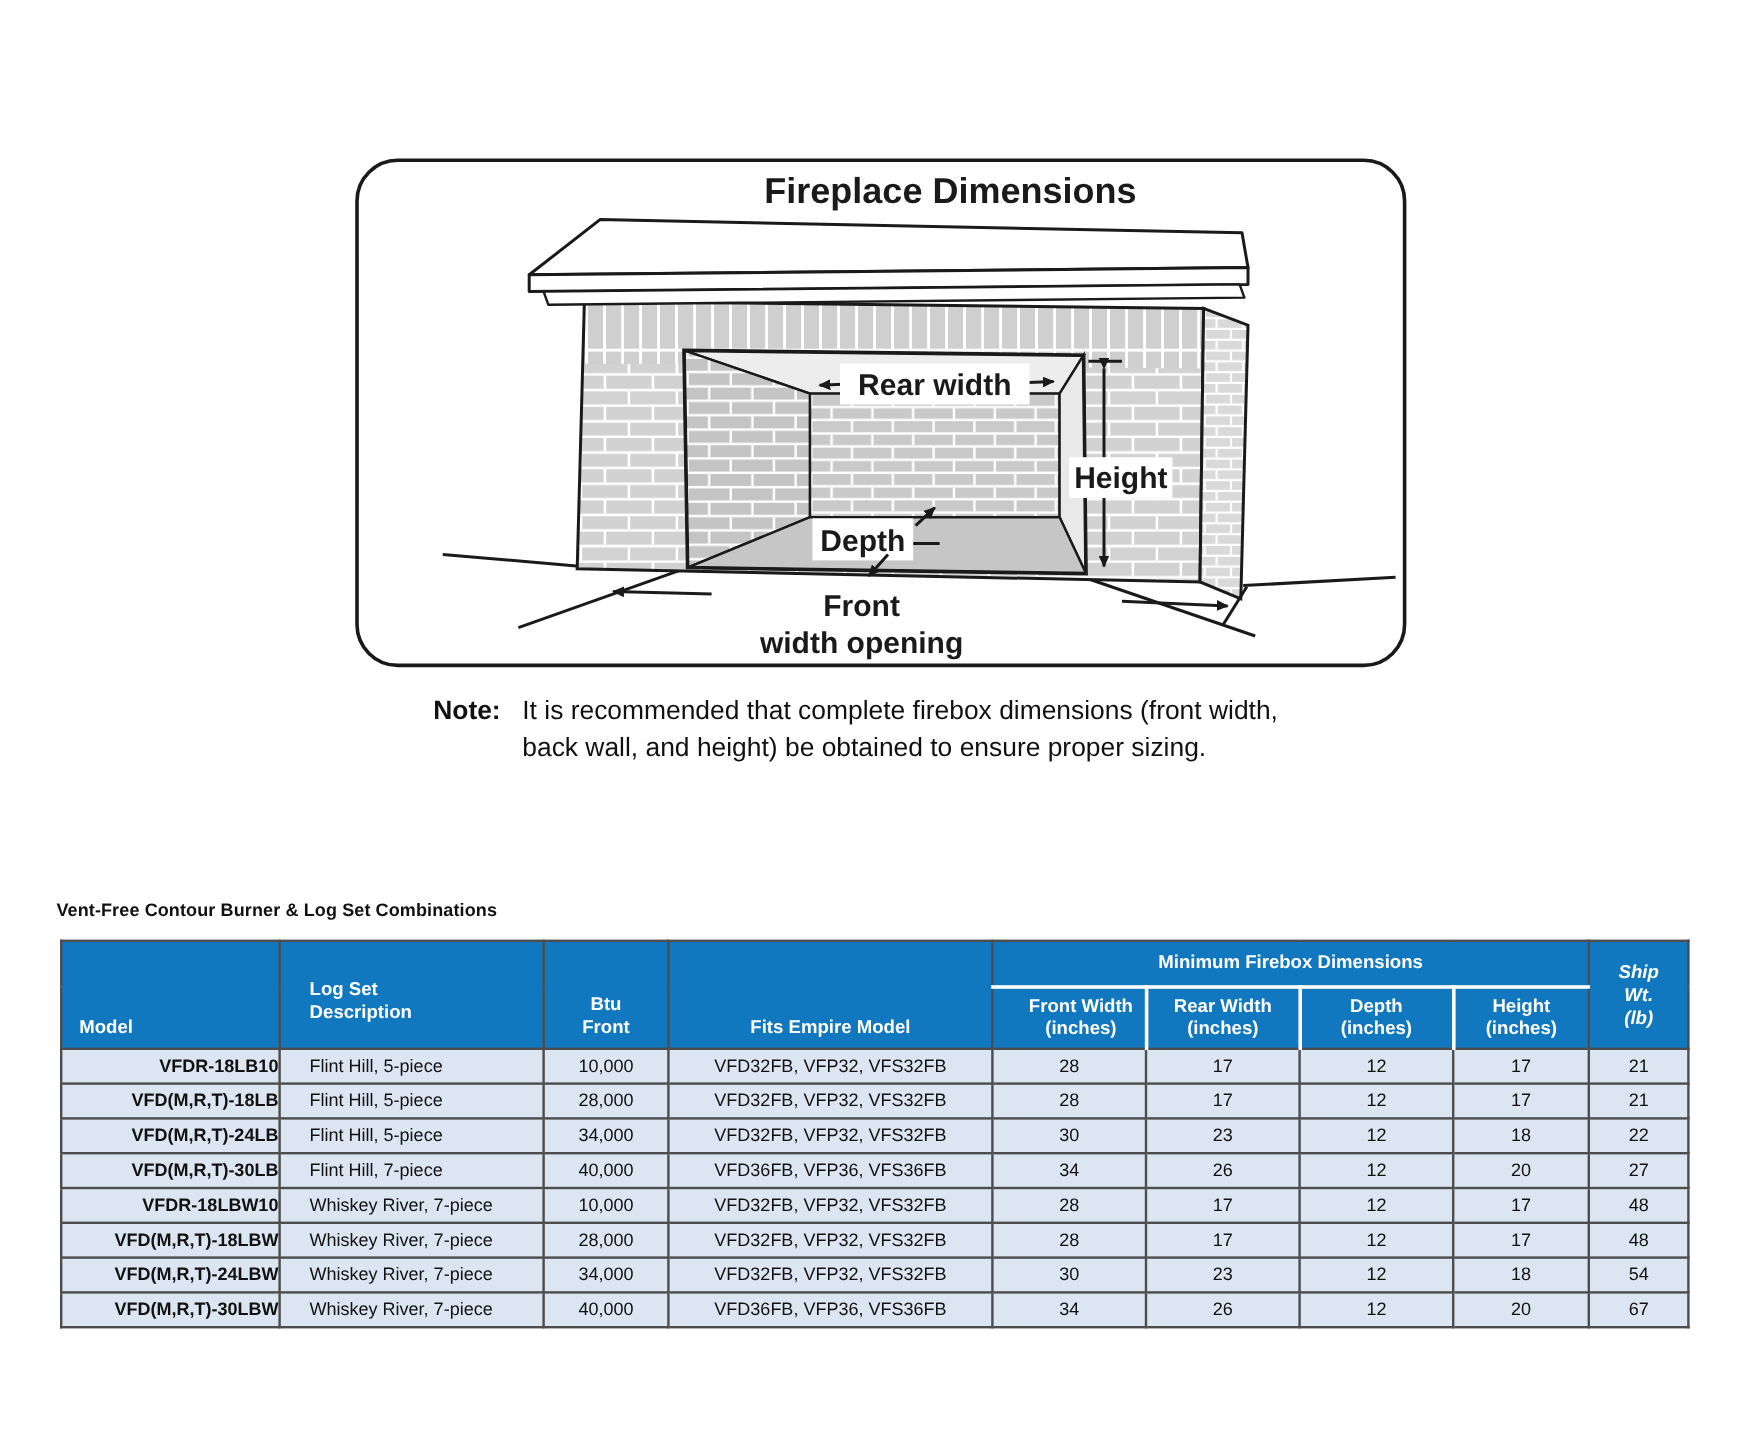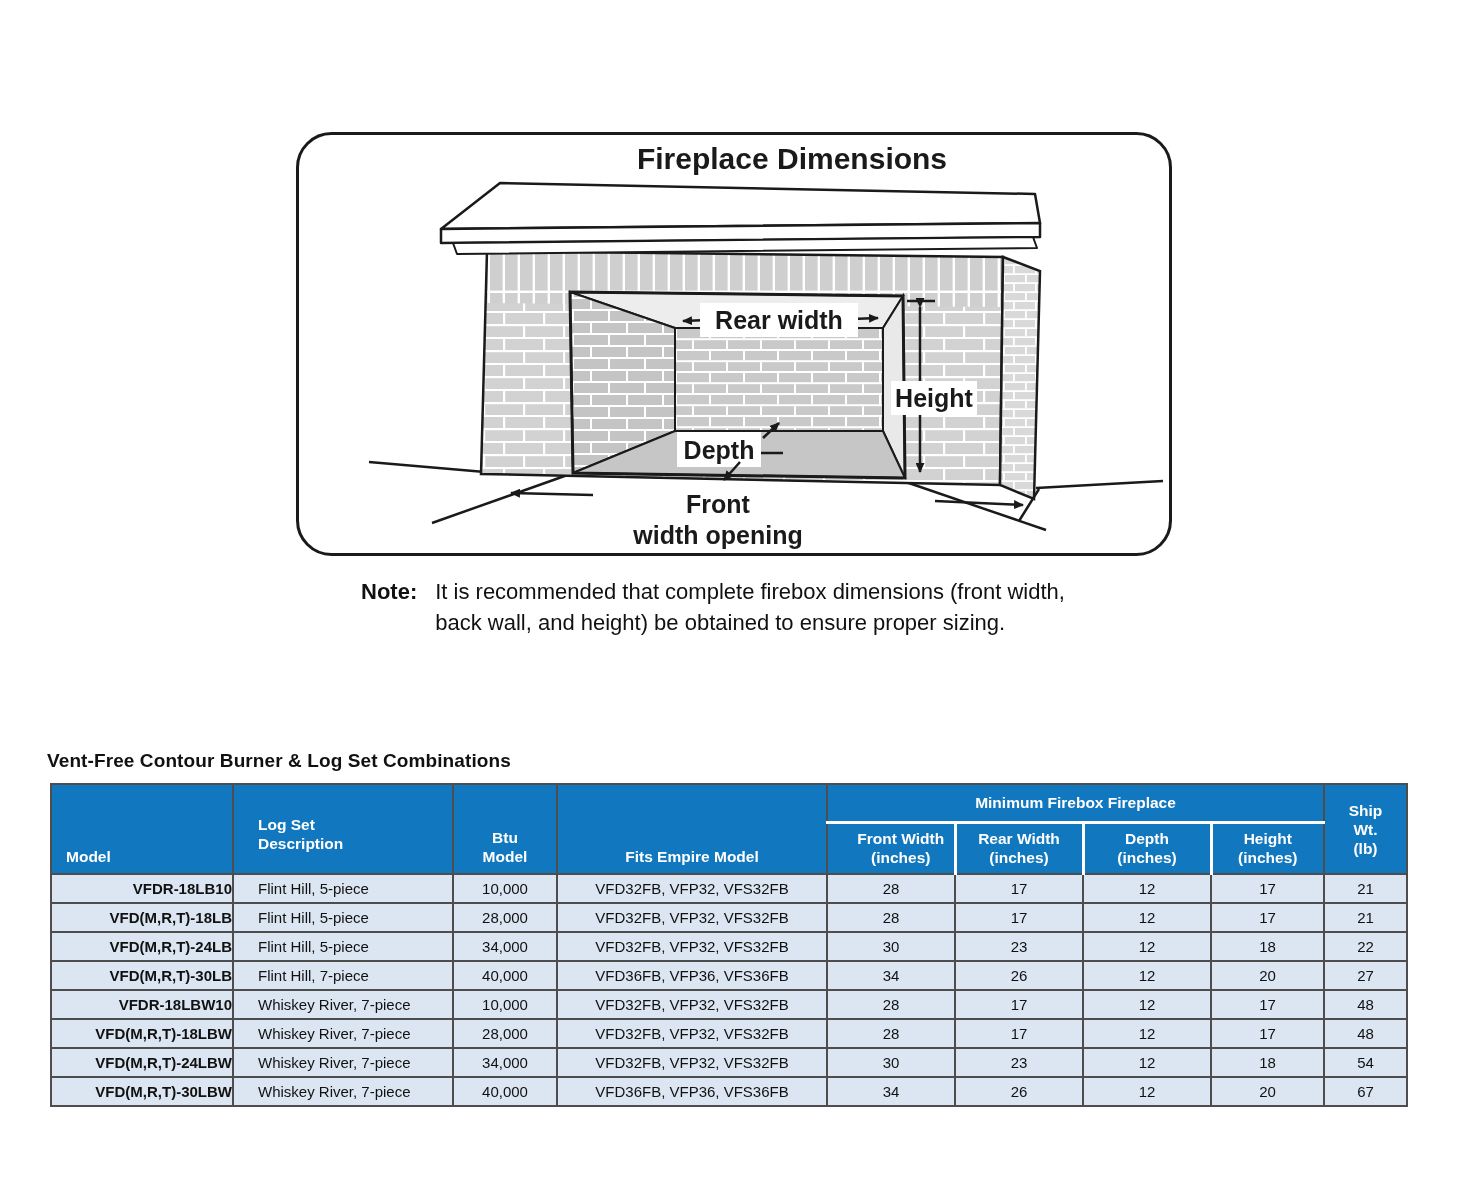--- a/index.html
+++ b/index.html
@@ -10,35 +10,35 @@
   
   .diagram { left:295px; top:131px; width:878px; height:427px; }
 
   
   .note { left:325px; top:576px; width:830px; display:flex; gap:18px;
           font-size:22px; line-height:31px;margin-left:36px; }
   .note-label { font-weight:bold; }
   .note-body { white-space:pre-line; }
 
   
-  .table-title { left:47px; top:750px; font-size:19px; font-weight:bold; letter-spacing:0.1px; }
+  .table-title { left:47px; top:750px; font-size:15px; font-weight:bold; letter-spacing:0.1px; }
   table.spec { left:50px; top:783px; width:1356px; border-collapse:collapse;
                table-layout:fixed; position:absolute;
                border:2px solid #4d4d4d; }
   th { background:#1177BE; color:#ffffff; font-size:15.5px; font-weight:bold;
        white-space:pre-line; line-height:19px; border:2px solid #4d4d4d; }
   tr.hrow1 { height:38px; }
   tr.hrow2 { height:52px; }
   .h-model { text-align:left; vertical-align:bottom; padding:0 0 7px 14px; }
   .h-desc  { text-align:left; vertical-align:bottom; padding:0 0 20px 24px; }
   .h-btu, .h-fits { text-align:center; vertical-align:bottom; padding-bottom:7px; }
   .h-mfd  { text-align:center; vertical-align:middle; border-bottom:3px solid #ffffff; }
   .h-sub  { text-align:center; vertical-align:middle; border-top:0; border-left:3px solid #ffffff; }
   .h-sub.firstsub { border-left:2px solid #4d4d4d;padding-left:20px; }
-  .h-ship { text-align:center; vertical-align:middle; border-left:2px solid #4d4d4d; }
+  .h-ship { text-align:center; vertical-align:middle; border-left:2px solid #4d4d4d;font-style:italic; }
   td { background:#DCE6F2; border:2px solid #4d4d4d; font-size:15px; height:29px;
        text-align:center; color:#111; }
   td.c0 { font-weight:bold; text-align:right; padding-left:24px; }
   td.c1 { text-align:left; padding-left:24px; }
 </style>
 </head>
 <body>
 
 <div class="abs diagram">
 <svg width="878" height="427" viewBox="0 0 878 427">
@@ -170,23 +170,23 @@
       <col style="width:128px">
       <col style="width:113px">
     <col style="width:83px">
   </colgroup>
   <thead>
     <tr class="hrow1">
       <th rowspan="2" class="h-model">Model</th>
       <th rowspan="2" class="h-desc">Log Set
 Description</th>
       <th rowspan="2" class="h-btu">Btu
-Model</th>
+Front</th>
       <th rowspan="2" class="h-fits">Fits Empire Model</th>
-      <th colspan="4" class="h-mfd">Minimum Firebox Fireplace</th>
+      <th colspan="4" class="h-mfd">Minimum Firebox Dimensions</th>
       <th rowspan="2" class="h-ship">Ship
 Wt.
 (lb)</th>
     </tr>
     <tr class="hrow2">
       <th class="h-sub firstsub">Front Width
 (inches)</th>
       <th class="h-sub">Rear Width
 (inches)</th>
       <th class="h-sub">Depth

